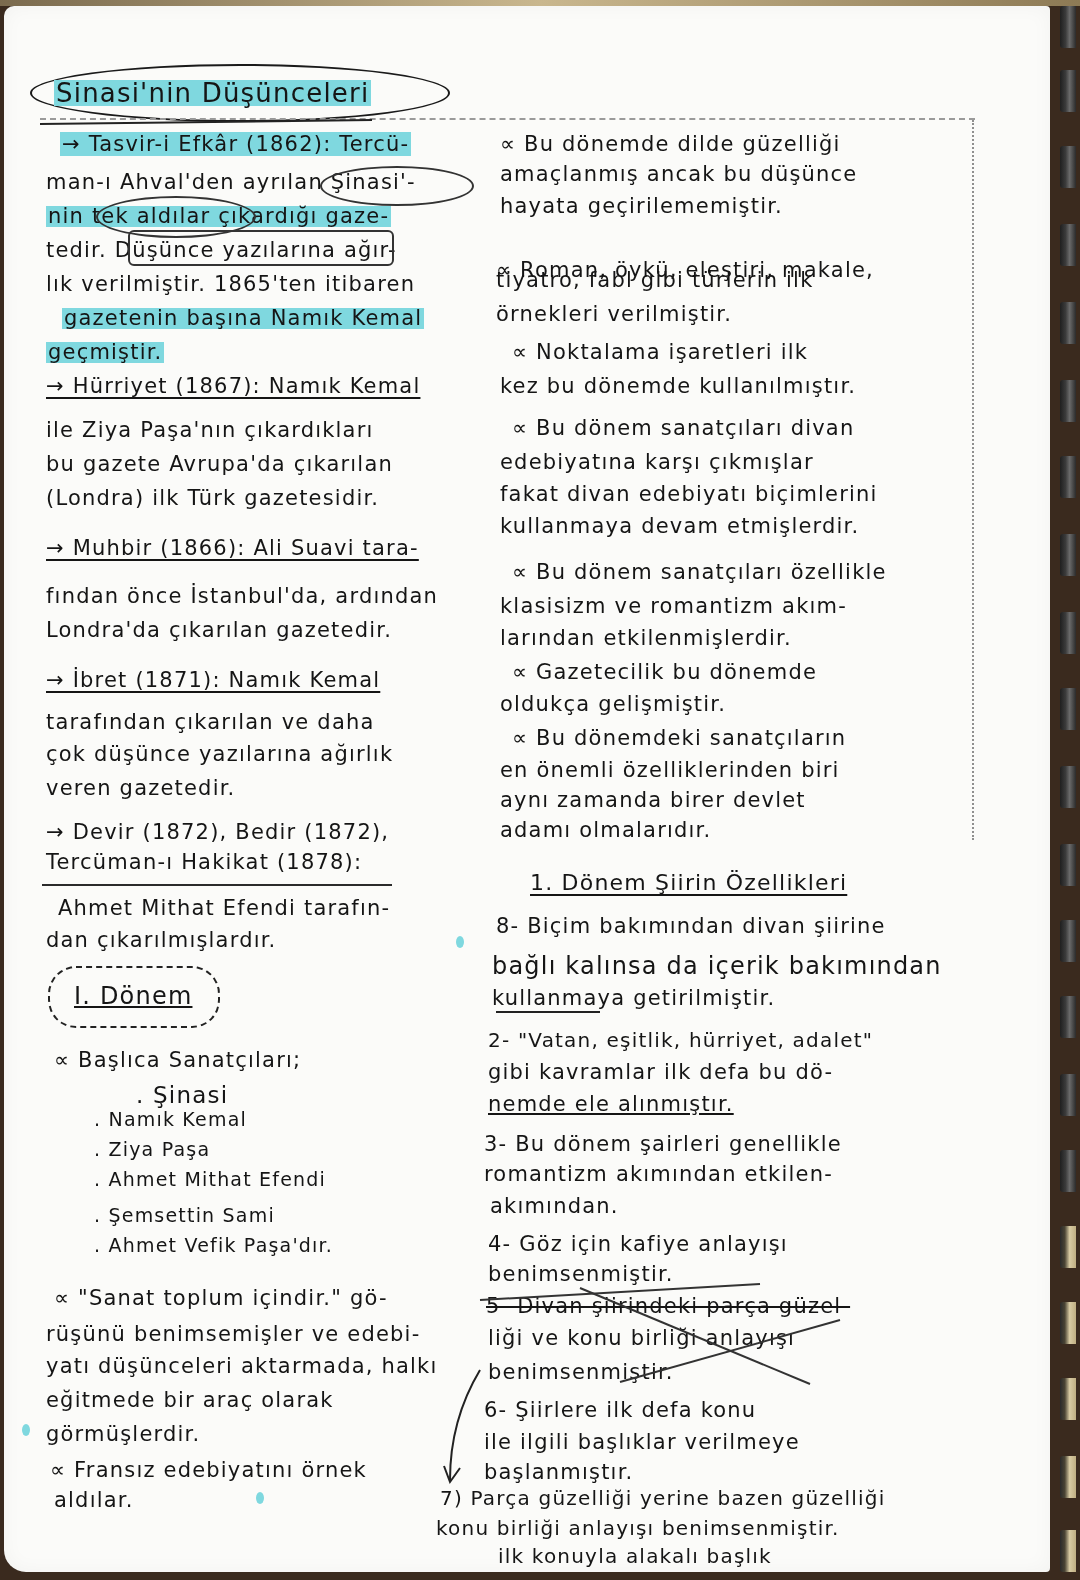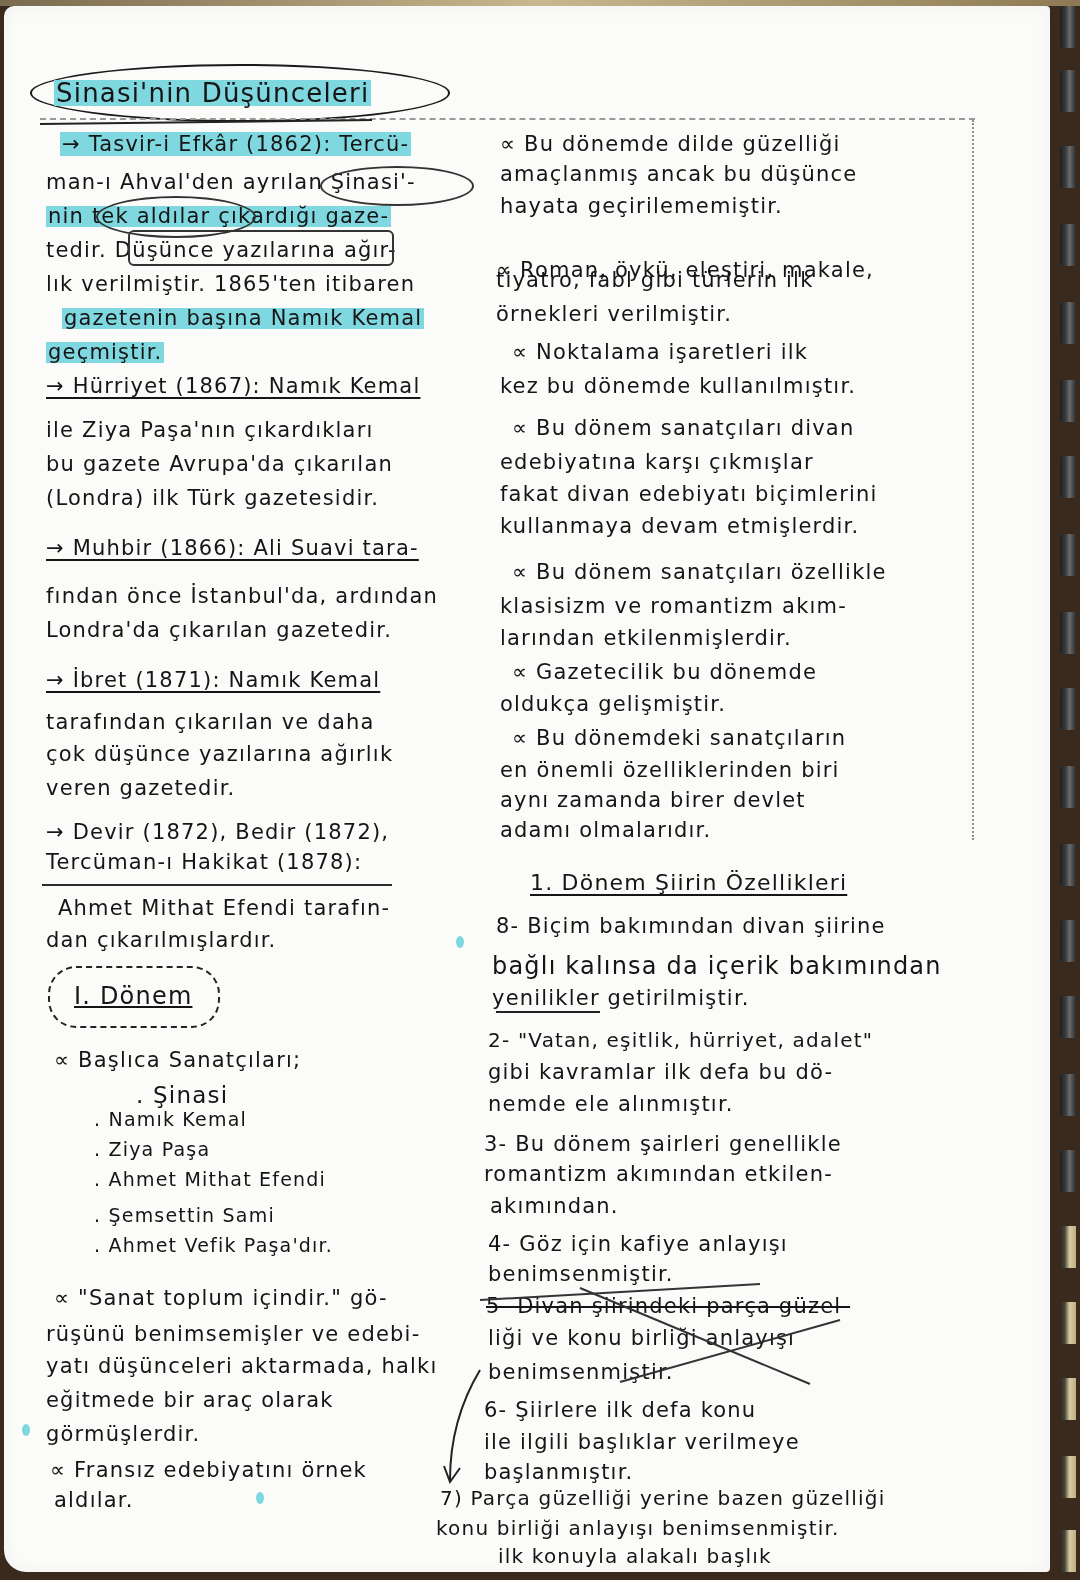--- a/index.html
+++ b/index.html
@@ -177,26 +177,26 @@
     <div class="hw" style="left:500px;top:760px;">en önemli özelliklerinden biri</div>
     <div class="hw" style="left:500px;top:790px;">aynı zamanda birer devlet</div>
     <div class="hw" style="left:500px;top:820px;">adamı olmalarıdır.</div>
   </div>
 
   <div class="hw u" style="left:530px;top:872px;font-size:22px;">1. Dönem Şiirin Özellikleri</div>
 
   <div>
     <div class="hw" style="left:496px;top:916px;">8- Biçim bakımından divan şiirine</div>
     <div class="hw" style="left:492px;top:954px;font-size:24px;">bağlı kalınsa da içerik bakımından</div>
-    <div class="hw" style="left:492px;top:988px;">yenilikler getirilmiştir.</div>
+    <div class="hw" style="left:492px;top:988px;">kullanmaya getirilmiştir.</div>
   </div>
   <div>
     <div class="hw" style="left:488px;top:1030px;font-size:20px;">2- "Vatan, eşitlik, hürriyet, adalet"</div>
     <div class="hw" style="left:488px;top:1062px;">gibi kavramlar ilk defa bu dö-</div>
-    <div class="hw" style="left:488px;top:1094px;">nemde ele alınmıştır.</div>
+    <div class="hw" style="left:488px;top:1094px;text-decoration:underline;">nemde ele alınmıştır.</div>
   </div>
   <div>
     <div class="hw" style="left:484px;top:1134px;">3- Bu dönem şairleri genellikle</div>
     <div class="hw" style="left:484px;top:1164px;">romantizm akımından etkilen-</div>
     <div class="hw" style="left:490px;top:1196px;">akımından.</div>
   </div>
   <div>
     <div class="hw" style="left:488px;top:1234px;">4- Göz için kafiye anlayışı</div>
     <div class="hw" style="left:488px;top:1264px;">benimsenmiştir.</div>
   </div>

